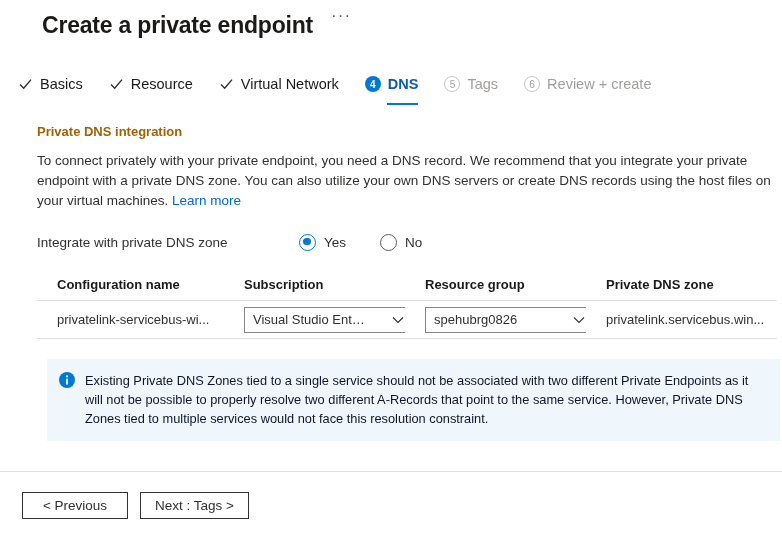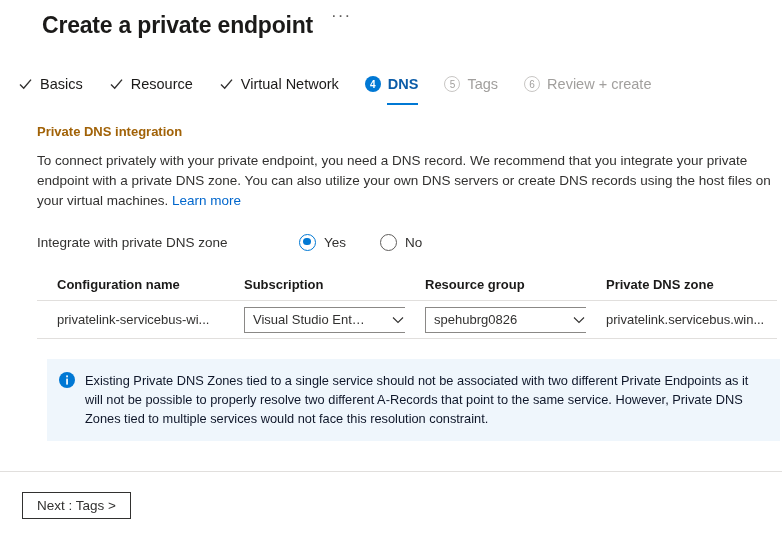--- a/index.html
+++ b/index.html
@@ -404,16 +404,17 @@
           <rect x="7.2" y="3.4" width="1.7" height="1.9" fill="#ffffff"></rect>
         </svg>
       </span>
       <span class="info-text">Existing Private DNS Zones tied to a single service should not be associated with two different Private Endpoints as it will not be possible to properly resolve two different A-Records that point to the same service. However, Private DNS Zones tied to multiple services would not face this resolution constraint.</span>
     </div>
 
   </div>
 
   <div class="footer-divider"></div>
   <div class="footer">
+    <button class="btn">&lt; Previous</button>
     <button class="btn">Next : Tags &gt;</button>
   </div>
 
 </div>
 
 </body></html>

